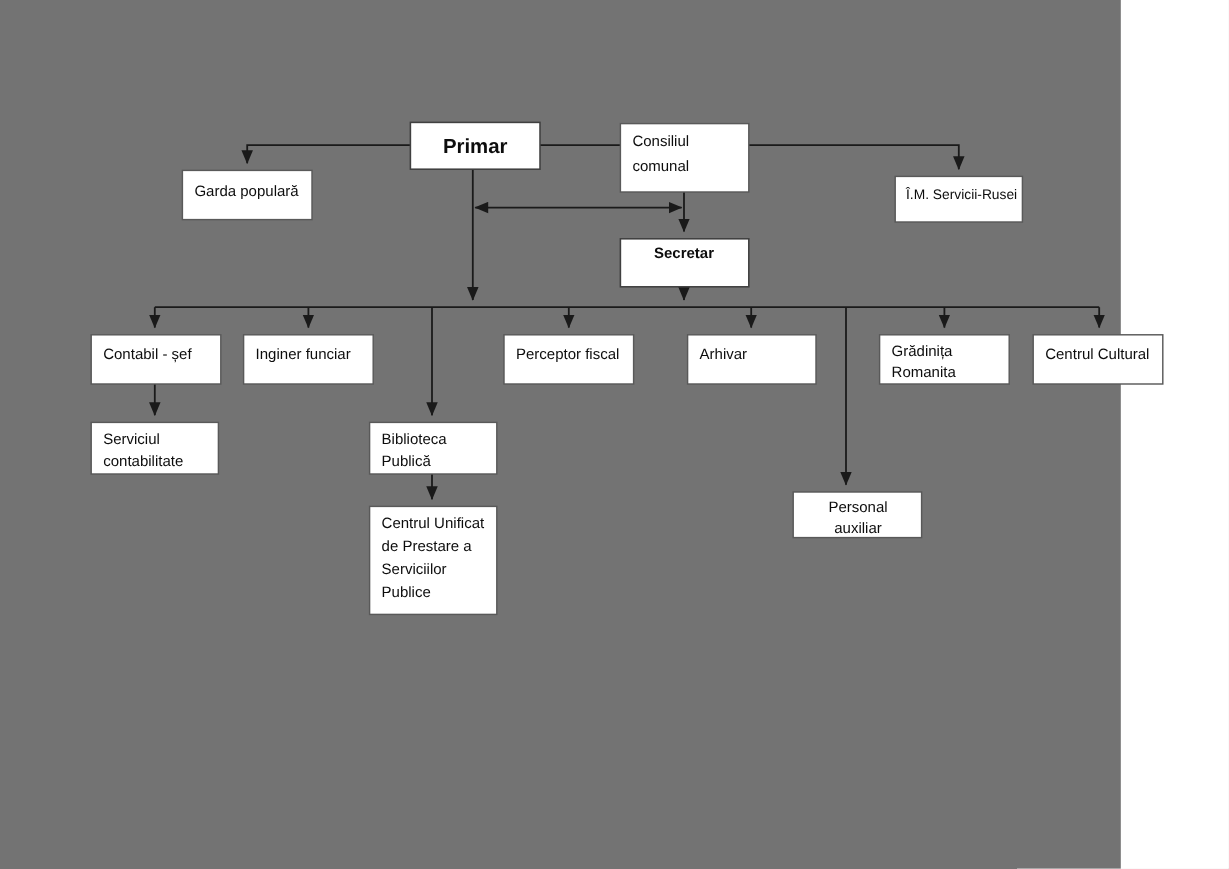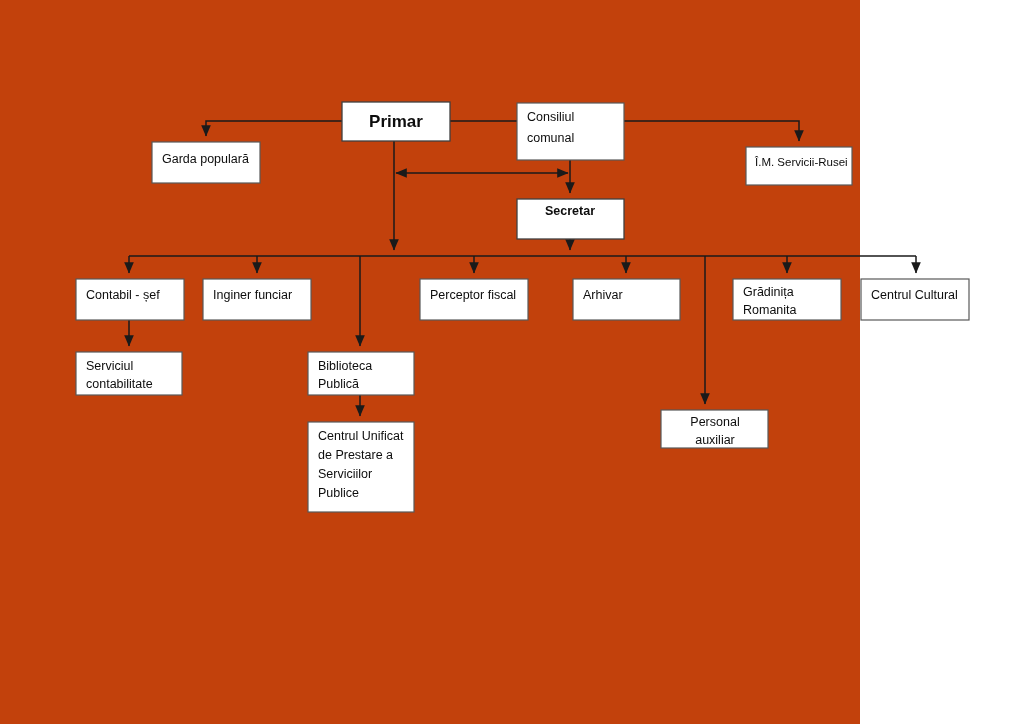--- a/index.html
+++ b/index.html
@@ -9,23 +9,23 @@
     background: #ffffff;
   }
   body {
     font-family: "Liberation Sans", sans-serif;
     width: 1024px;
     height: 724px;
     overflow: hidden;
   }
   #chart-root {
     position: relative;
-    width: 860px;
+    width: 934px;
     height: 724px;
-    background: #c2410c;
+    background: #737373;
   }
   svg.org-canvas {
     position: absolute;
     left: 0;
     top: 0;
     width: 1024px;
     height: 724px;
     display: block;
   }
   .node-box {

